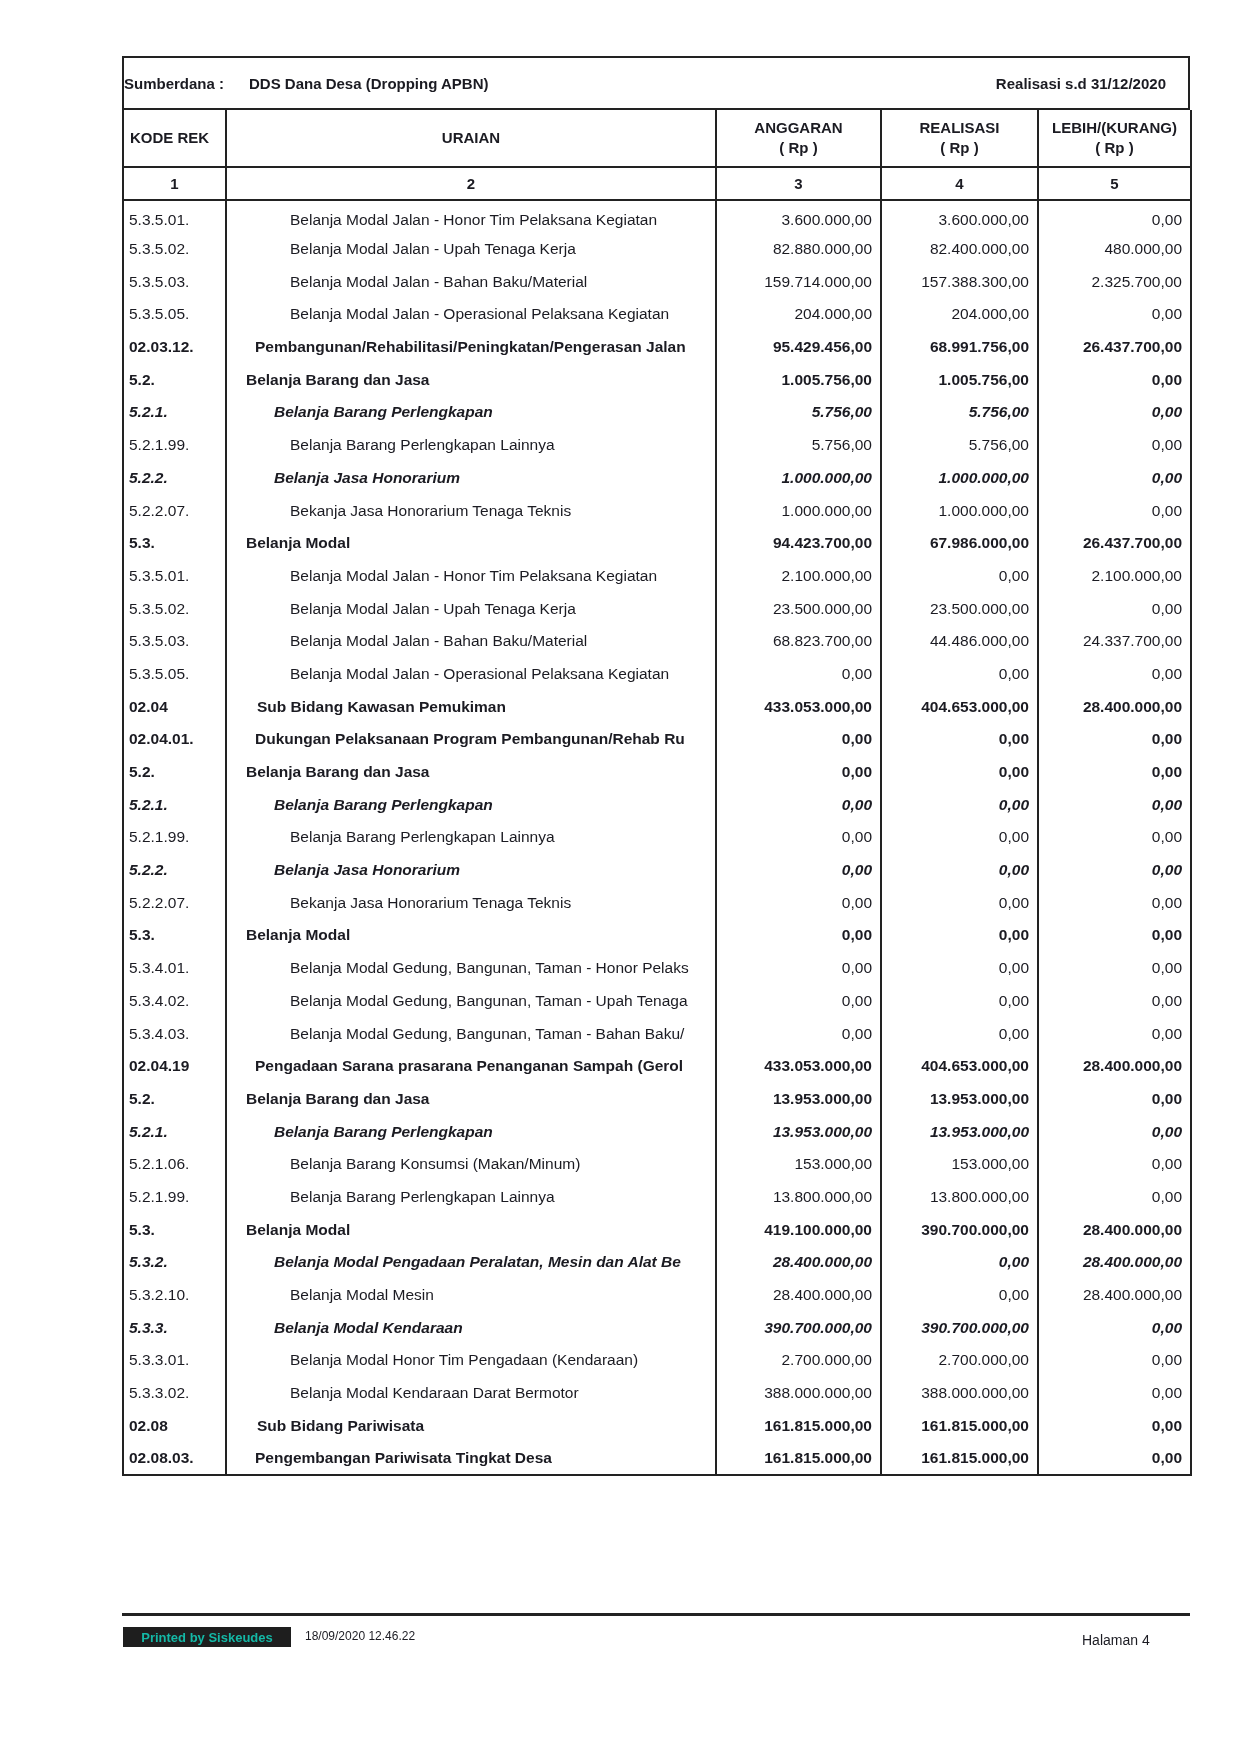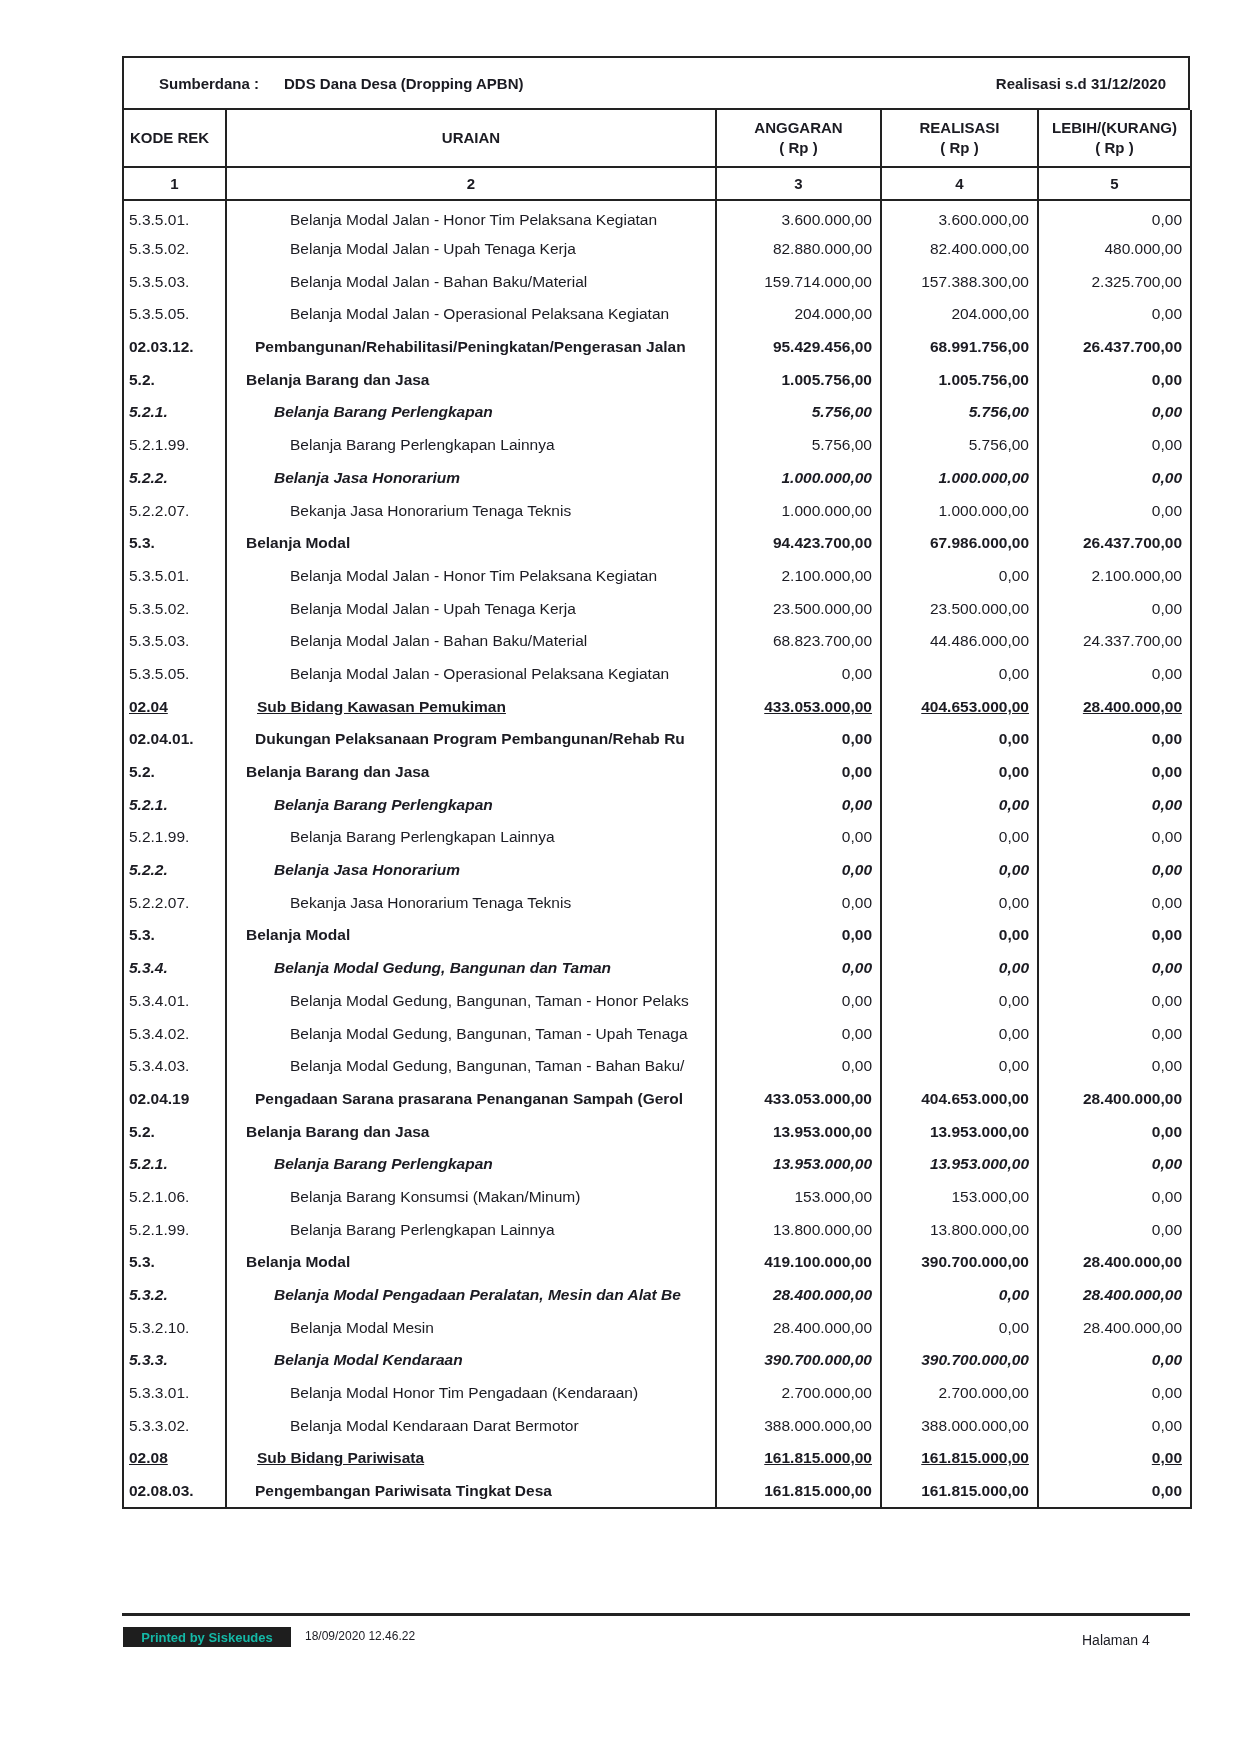--- a/index.html
+++ b/index.html
@@ -4,21 +4,21 @@
 <style>
   * { box-sizing: border-box; margin: 0; padding: 0; }
   html, body { width: 1240px; height: 1753px; background: #ffffff; overflow: hidden; }
   body { position: relative; font-family: "Liberation Sans", sans-serif; color: #1b1b22; }
 
   .sheet { position: absolute; left: 122px; top: 56px; width: 1068px; }
 
   .topbar {
     height: 54px; border: 2.5px solid #222; border-bottom: 2.5px solid #222;
     display: flex; align-items: center; font-weight: bold; font-size: 15px;
-    padding-left: 35px; position: relative;
+    position: relative;
   }
   .topbar .lbl { width: 125px; }
   .topbar .val { flex: 1; }
   .topbar .right { position: absolute; right: 22px; }
 
   table { border-collapse: collapse; width: 1068px; table-layout: fixed; }
   col.c1 { width: 103px; } col.c2 { width: 490px; } col.c3 { width: 165px; }
   col.c4 { width: 157px; } col.c5 { width: 153px; }
 
   thead th {
@@ -34,21 +34,21 @@
     font-size: 15.5px; height: 32.7px; vertical-align: middle; white-space: nowrap; overflow: hidden;
   }
   tbody td.kode { padding-left: 5px; }
   tbody td.urai { padding-left: 0; }
   tbody td.num { text-align: right; padding-right: 8px; }
   tbody td.num5 { text-align: right; padding-right: 8px; }
 
   tr.l0 td { font-weight: bold; }
   tr.l0 td.urai { padding-left: 28px; }
   tr.l0u td { font-weight: bold; }
-  tr.l0u td span.u { text-decoration: underline; }
+  tr.l0u td span.u { }
   tr.l0u td.urai { padding-left: 30px; }
   tr.l1 td { font-weight: bold; margin-left: 32px; }
   tr.l1 td.urai { padding-left: 19px; }
   tr.l2 td { font-weight: bold; font-style: italic; }
   tr.l2 td.urai { padding-left: 47px; }
   tr.l3 td { font-weight: normal; }
   tr.l3 td.urai { padding-left: 63px; }
 
   tbody tr:first-child td { padding-top: 6px; }
   tbody tr:last-child td { border-bottom: 2.5px solid #222; }
@@ -260,27 +260,20 @@
           <td class="num"><span>0,00</span></td>
           <td class="num5"><span>0,00</span></td>
         </tr>
         <tr class="l1">
           <td class="kode"><span>5.3.</span></td>
           <td class="urai"><span>Belanja Modal</span></td>
           <td class="num"><span>0,00</span></td>
           <td class="num"><span>0,00</span></td>
           <td class="num5"><span>0,00</span></td>
         </tr>
-        <tr class="l2">
-          <td class="kode"><span>5.3.4.</span></td>
-          <td class="urai"><span>Belanja Modal Gedung, Bangunan dan Taman</span></td>
-          <td class="num"><span>0,00</span></td>
-          <td class="num"><span>0,00</span></td>
-          <td class="num5"><span>0,00</span></td>
-        </tr>
         <tr class="l3">
           <td class="kode"><span>5.3.4.01.</span></td>
           <td class="urai"><span>Belanja Modal Gedung, Bangunan, Taman - Honor Pelaks</span></td>
           <td class="num"><span>0,00</span></td>
           <td class="num"><span>0,00</span></td>
           <td class="num5"><span>0,00</span></td>
         </tr>
         <tr class="l3">
           <td class="kode"><span>5.3.4.02.</span></td>
           <td class="urai"><span>Belanja Modal Gedung, Bangunan, Taman - Upah Tenaga</span></td>

